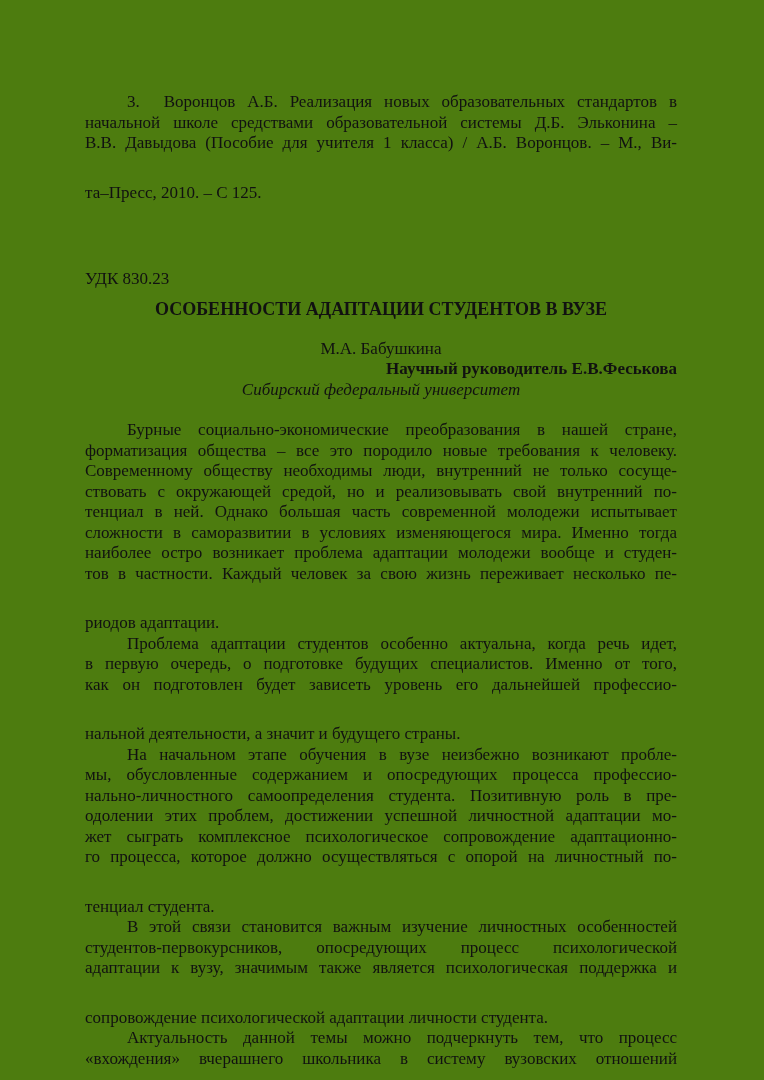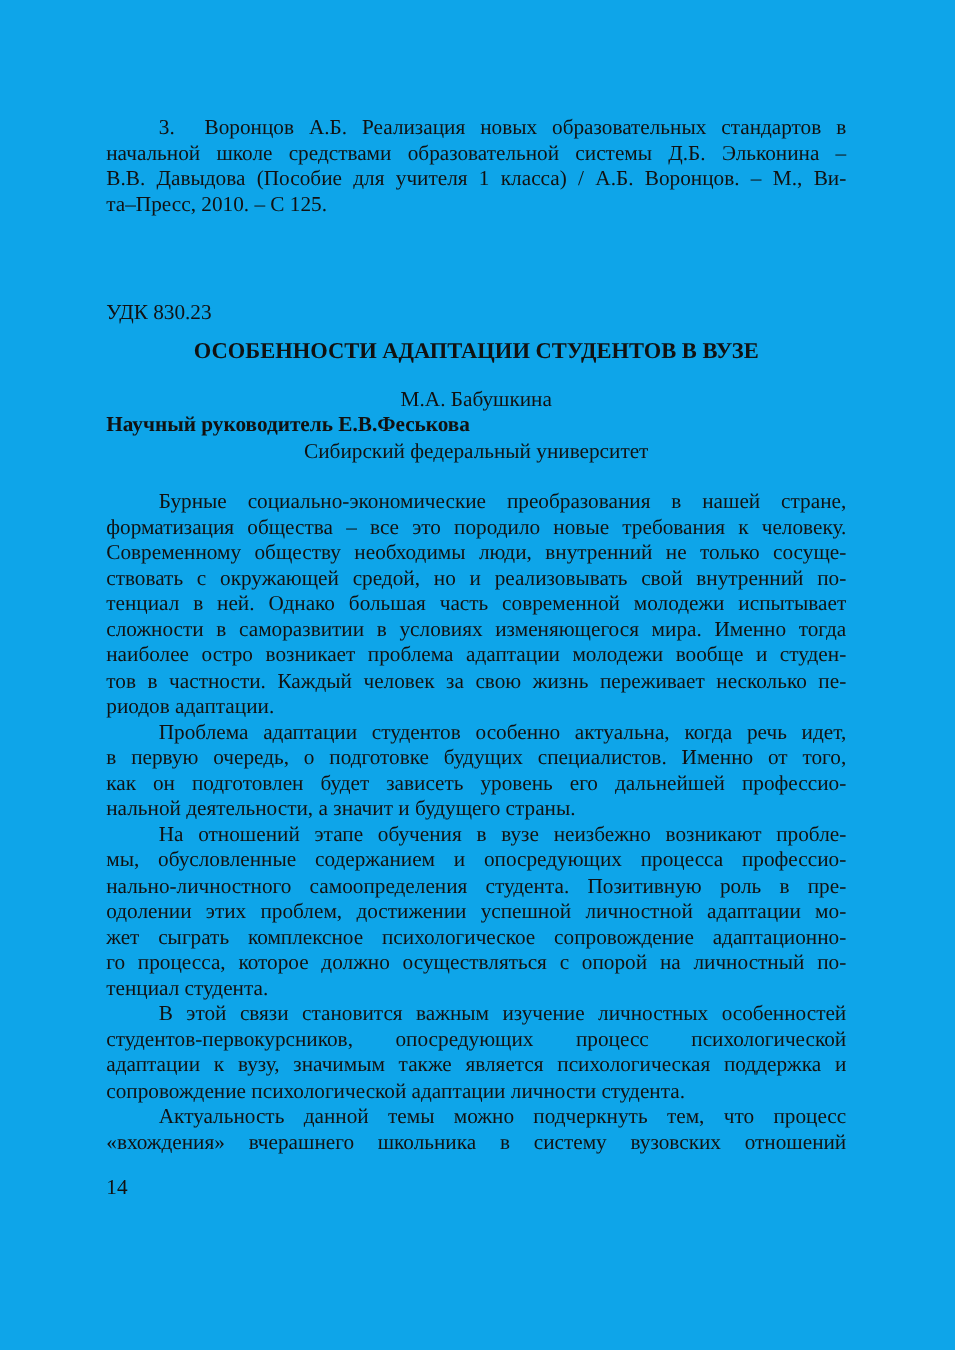--- a/index.html
+++ b/index.html
@@ -4,60 +4,62 @@
 <style>
   html, body {
     margin: 0;
     padding: 0;
     background: #ffffff;
   }
   .page {
     position: relative;
     width: 764px;
     height: 1080px;
-    background: #0ea5e9;
+    background: #4d7c0f;
     box-sizing: border-box;
     padding: 92px 87px 0 85px;
     font-family: "Liberation Serif", "DejaVu Serif", serif;
     font-size: 17px;
     line-height: 20.5px;
     color: #111111;
     overflow: hidden;
   }
   .line {
     text-align: justify;
     text-align-last: justify;
   }
   .line.indent {
     text-indent: 42px;
   }
   .line.lastline {
     text-align-last: left;
+    margin-top: 29px;
   }
   .udc {
     margin-top: 66px;
   }
   .title {
     margin: 9px 0 0 0;
     text-align: center;
     font-weight: bold;
     font-size: 18px;
     line-height: 21px;
   }
   .author {
     margin-top: 19px;
     text-align: center;
     font-weight: normal;
   }
   .supervisor {
-    text-align: left;
+    text-align: right;
     font-weight: bold;
   }
   .affiliation {
     text-align: center;
+    font-style: italic;
   }
   .bodytext {
     margin-top: 20px;
   }
   .pagenum {
     margin-top: 16px;
   }
 </style>
 </head>
 <body>
@@ -86,21 +88,21 @@
         <div class="line">тов в частности. Каждый человек за свою жизнь переживает несколько пе-</div>
         <div class="line lastline">риодов адаптации.</div>
       </div>
       <div class="paragraph">
         <div class="line indent">Проблема адаптации студентов особенно актуальна, когда речь идет,</div>
         <div class="line">в первую очередь, о подготовке будущих специалистов. Именно от того,</div>
         <div class="line">как он подготовлен будет зависеть уровень его дальнейшей профессио-</div>
         <div class="line lastline">нальной деятельности, а значит и будущего страны.</div>
       </div>
       <div class="paragraph">
-        <div class="line indent">На отношений этапе обучения в вузе неизбежно возникают пробле-</div>
+        <div class="line indent">На начальном этапе обучения в вузе неизбежно возникают пробле-</div>
         <div class="line">мы, обусловленные содержанием и опосредующих процесса профессио-</div>
         <div class="line">нально-личностного самоопределения студента. Позитивную роль в пре-</div>
         <div class="line">одолении этих проблем, достижении успешной личностной адаптации мо-</div>
         <div class="line">жет сыграть комплексное психологическое сопровождение адаптационно-</div>
         <div class="line">го процесса, которое должно осуществляться с опорой на личностный по-</div>
         <div class="line lastline">тенциал студента.</div>
       </div>
       <div class="paragraph">
         <div class="line indent">В этой связи становится важным изучение личностных особенностей</div>
         <div class="line">студентов-первокурсников, опосредующих процесс психологической</div>

